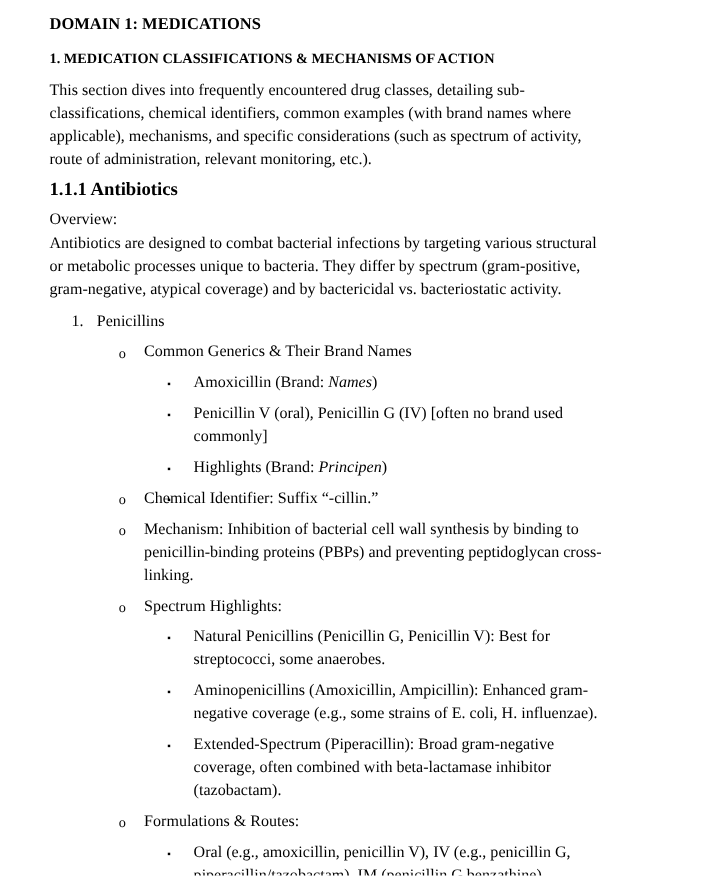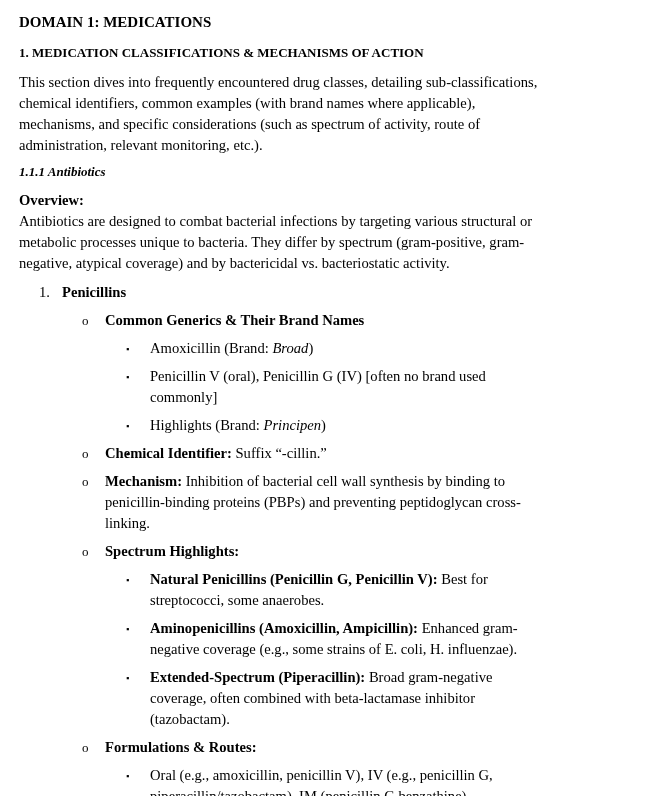--- a/index.html
+++ b/index.html
@@ -1,30 +1,30 @@
 <!DOCTYPE html>
 <html><head>
 <meta charset="utf-8">
 <style>
   html, body { margin: 0; padding: 0; background: #ffffff; }
   body { width: 657px; height: 796px; overflow: hidden; }
   .page {
     box-sizing: border-box;
     width: 589px; height: 796px;
-    padding: 12px 37px 0 19px;
+    padding: 12px 37px 0 45px;
     font-family: "Liberation Serif", "DejaVu Serif", serif;
     font-size: 14.6px; line-height: 21px; color: #000000;
     background: #ffffff;
   }
-  .b { font-weight: bold; }
+  .b { font-weight: normal; }
   .it { font-style: italic; }
   .h-domain  { font-weight: bold; font-size: 15px;  line-height: 20px; margin: 0 0 10px; }
   .h-section { font-weight: bold; font-size: 13px;  line-height: 21px; margin: 0 0 9px; }
   .h-sub     { font-weight: bold; font-size: 15px;  line-height: 20px; margin: 0 0 4px; }
-  .h-small   { font-weight: bold; font-size: 13px; line-height: 20px; margin: 0 0 8px; font-style: italic; }
+  .h-small   { font-weight: bold; font-size: 17px; line-height: 20px; margin: 0 0 8px; }
   .para { margin: 0 0 6px; }
   .para.overview { margin: 0 0 8px; }
   .row { position: relative; margin: 0 0 7px; }
   .row.l1 { padding-left: 43px; }
   .row.l2 { padding-left: 86px; }
   .row.l3 { padding-left: 131px; }
   .marker { position: absolute; top: 0; }
   .l1 .marker { left: 20px; }
   .l2 .marker { left: 63px; font-size: 13px; }
   .l3 .marker { left: 107px; font-size: 9px; top: 1px; }
@@ -50,21 +50,21 @@
     <span class="b">Penicillins</span>
   </div>
 
   <div class="row l2">
     <span class="marker">o</span>
     <span class="b">Common Generics &amp; Their Brand Names</span>
   </div>
 
   <div class="row l3">
     <span class="marker">▪</span>
-    <span><span>Amoxicillin (Brand: </span><span class="it">Broad</span><span>)</span></span>
+    <span><span>Amoxicillin (Brand: </span><span class="it">Names</span><span>)</span></span>
   </div>
 
   <div class="row l3">
     <span class="marker">▪</span>
     <span><span>Penicillin V (oral), Penicillin G (IV) [often no brand used commonly]</span><span class="it"></span><span></span></span>
   </div>
 
   <div class="row l3">
     <span class="marker">▪</span>
     <span><span>Highlights (Brand: </span><span class="it">Principen</span><span>)</span></span>

